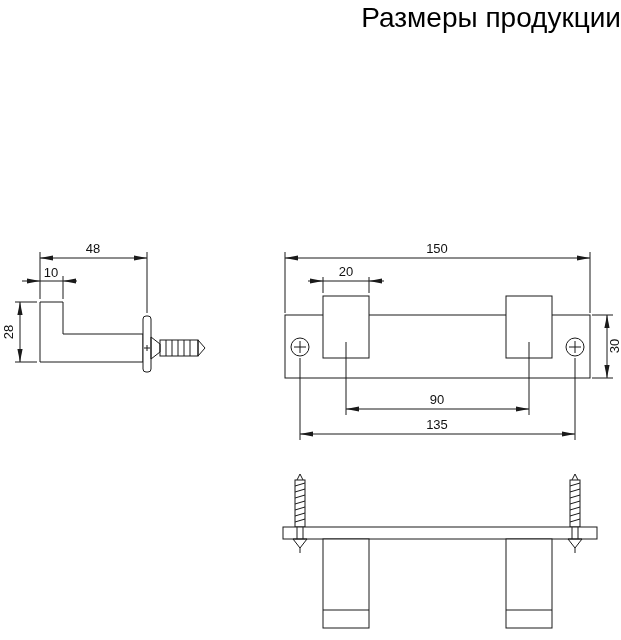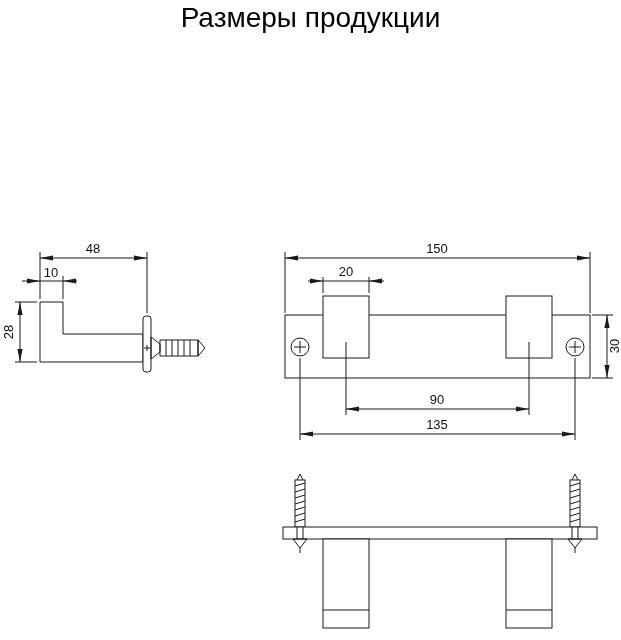--- a/index.html
+++ b/index.html
@@ -1,18 +1,18 @@
 <!DOCTYPE html>
 <html><head>
 <meta charset="utf-8">
 <style>
   html,body{margin:0;padding:0;background:#ffffff;}
   .page{position:relative;width:621px;height:640px;background:#fff;overflow:hidden;
         font-family:"Liberation Sans",sans-serif;}
-  .page h1{position:absolute;top:2px;left:0;right:0;margin:0;text-align:center;
+  .page h1{position:absolute;top:2px;left:0;right:0;margin:0;text-align:right;
            font-family:"Liberation Sans",sans-serif;font-weight:400;font-size:28px;color:#000;}
   svg{position:absolute;top:0;left:0;}
   .ln{stroke:#1a1a1a;stroke-width:1;fill:none;}
   .fillwhite{fill:#ffffff;stroke:#1a1a1a;stroke-width:1;}
   .arr{fill:#1a1a1a;stroke:none;}
   .dim{font-family:"Liberation Sans",sans-serif;font-size:13px;fill:#111;text-anchor:middle;}
 </style>
 </head>
 <body>
 

